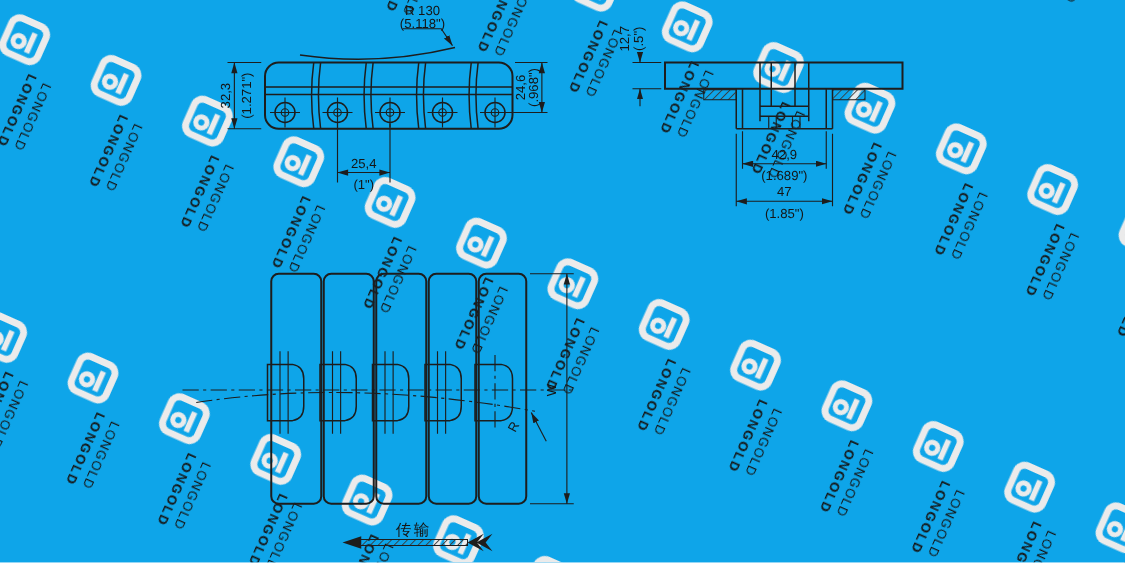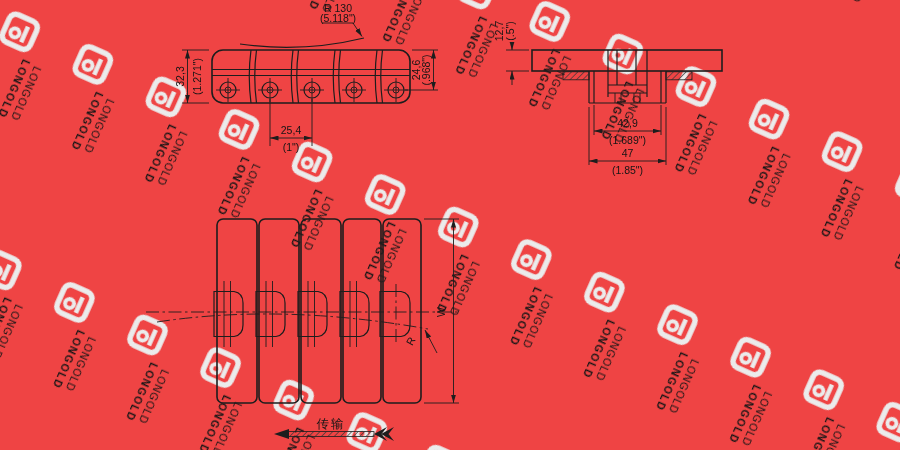--- a/index.html
+++ b/index.html
@@ -1,16 +1,16 @@
 <!DOCTYPE html>
 <html><head>
 <meta charset="utf-8">
 <style>
   html,body{margin:0;padding:0;background:#fff;}
-  .stage{position:relative;width:900px;height:450px;background:#ef4444;overflow:hidden;
+  .stage{position:relative;width:900px;height:450px;background:#0ea5e9;overflow:hidden;
          font-family:"Liberation Sans",sans-serif;}
   .stage svg{position:absolute;left:0;top:0;}
   svg text{font-family:"Liberation Sans",sans-serif;font-size:10.5px;fill:#151515;}
   text.dim{text-anchor:middle;}
   text.cjk{font-size:12.5px;letter-spacing:2px;}
   .outline{stroke:#1d1d1d;stroke-width:1.6;fill:none;}
   .inner{stroke:#1d1d1d;stroke-width:1.2;fill:none;}
   .thin{stroke:#1d1d1d;stroke-width:0.9;fill:none;}
   .ctr{stroke:#1d1d1d;stroke-width:0.9;fill:none;stroke-dasharray:13 3.5 2.5 3.5;}
 </style>

